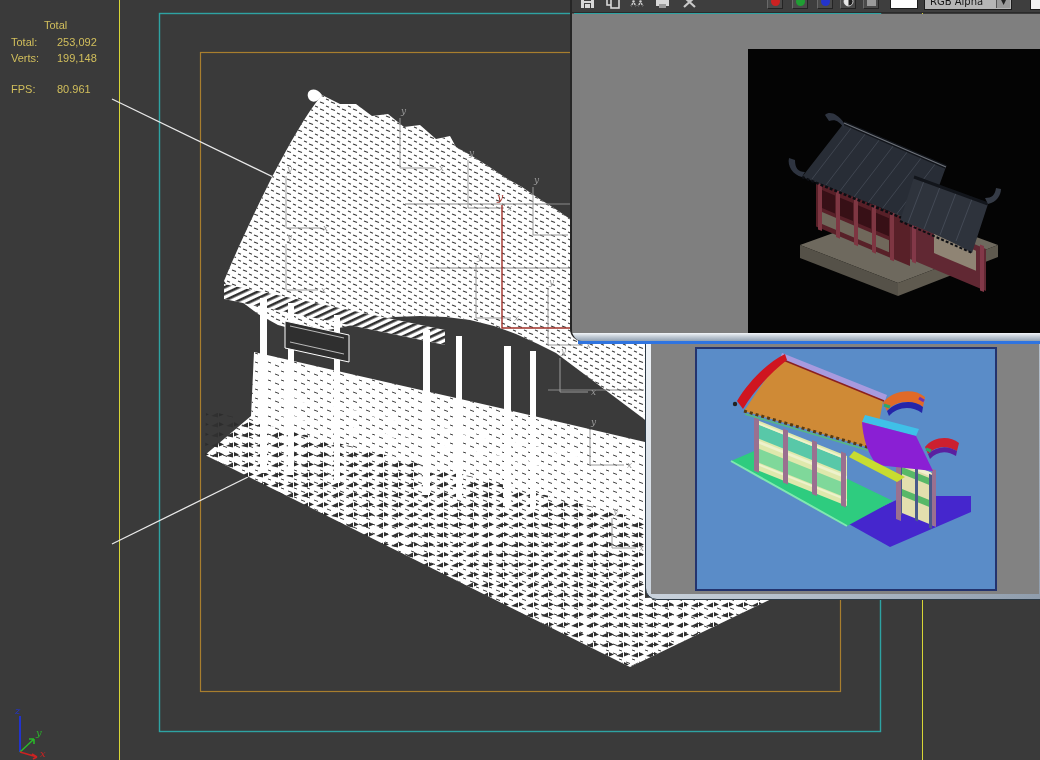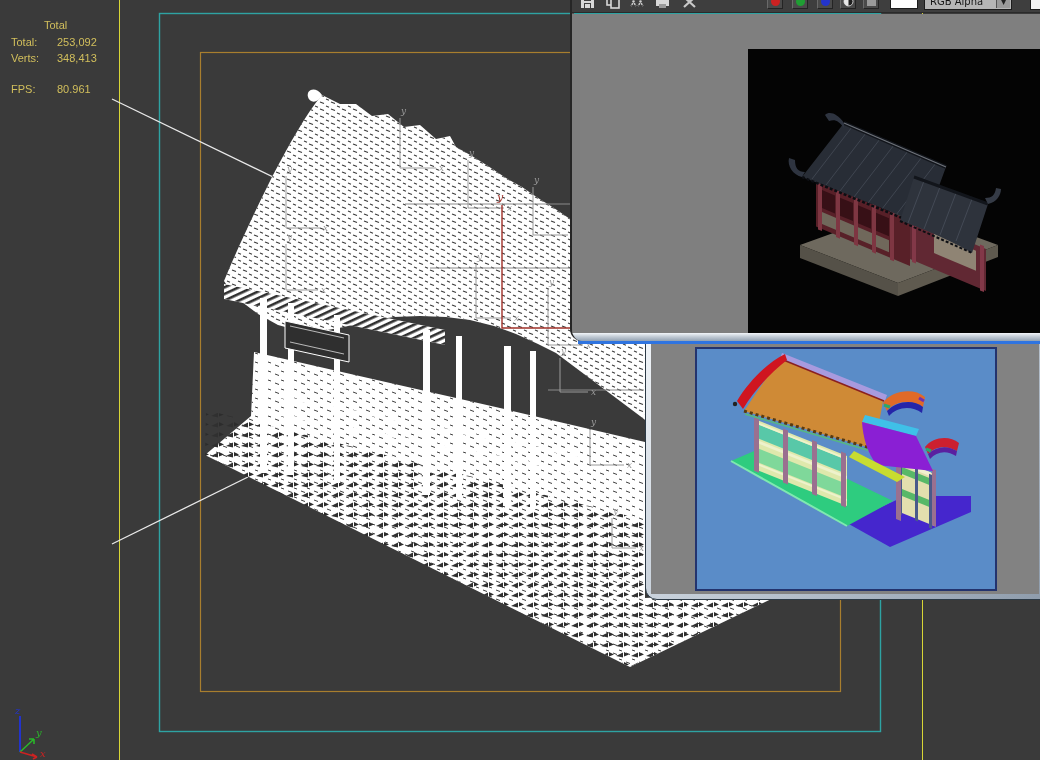--- a/index.html
+++ b/index.html
@@ -199,21 +199,21 @@
       <path d="M20,752 L37,757 M37,757 l-5,-3 M37,757 l-4,2" stroke="#cc2222" stroke-width="1.6" fill="none"></path>
       <text x="40" y="757" fill="#cc2222">x</text>
     </g>
   </svg>
 
   <div class="stats">
     <span style="left:40px;top:4px">Total</span>
     <span style="left:7px;top:21px">Total:</span>
     <span style="left:53px;top:21px">253,092</span>
     <span style="left:7px;top:37px">Verts:</span>
-    <span style="left:53px;top:37px">348,413</span>
+    <span style="left:53px;top:37px">199,148</span>
     <span style="left:7px;top:68px">FPS:</span>
     <span style="left:53px;top:68px">80.961</span>
   </div>
 
   <div class="sliver"></div>
   <div class="win2">
     <div class="win2-frame">
       <div class="win2-panel">
         <svg width="298" height="240" viewBox="0 0 298 240">
           <rect width="298" height="240" fill="#5a8cc8"></rect>

